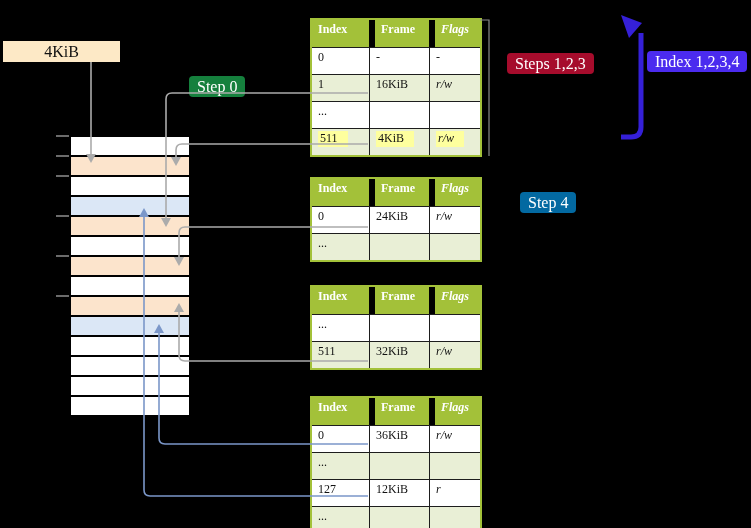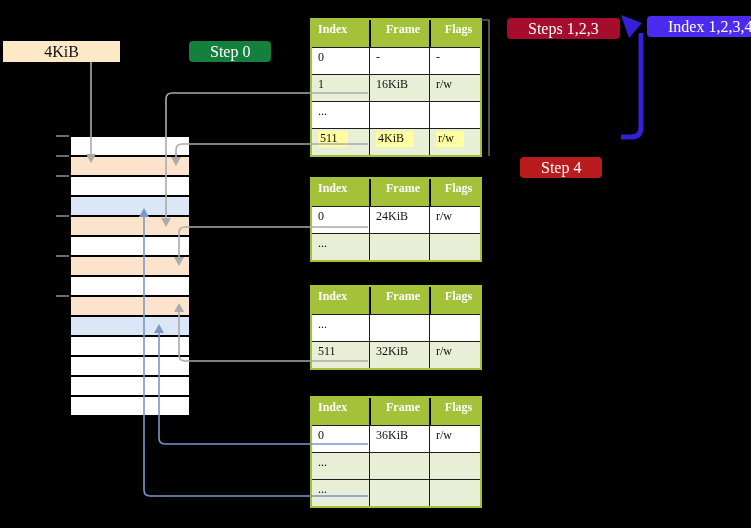--- a/index.html
+++ b/index.html
@@ -20,27 +20,27 @@
   
   .ptable{position:absolute;left:310px;width:172px;box-sizing:border-box;
           border:2px solid #a3c139;background:#fff;}
   .trow{display:flex;height:26px;border-top:1px solid #1d1d1d;}
   .trow.shade{background:#e9efd6;}
   .thead{height:27px;background:#a3c139;border-top:none;}
   .tcell{box-sizing:border-box;font-size:12px;color:#111;
          padding:2px 0 0 6px;overflow:hidden;white-space:nowrap;}
   .c0{width:57px;}
   .c1{width:60px;border-left:1px solid #1d1d1d;}
-  .c2{width:51px;border-left:1px solid #1d1d1d;}
+  .c2{width:51px;border-left:1px solid #1d1d1d;font-style:italic;}
   .thead .tcell{color:#fff;font-weight:bold;padding-top:2px;}
-  .thead .c1,.thead .c2{border-left:2px solid #000000;text-align:center;}
+  .thead .c1,.thead .c2{border-left:6px solid #000000;}
   .hl{background:#feff9e;padding:0 10px 1px 2px;display:inline-block;}
   
   .badge{position:absolute;color:#fff;font-size:16px;line-height:21px;
-         padding:0 21px;border-radius:4px;white-space:nowrap;}
+         padding:0 8px;border-radius:4px;white-space:nowrap;margin-top:35px;}
   
   .overlay{position:absolute;left:0;top:0;z-index:10;pointer-events:none;}
 </style>
 </head>
 <body>
 
 <div class="mlabel">4KiB</div>
 
 <div class="memcol">
     <div class="mem-row" style="background: rgb(255, 255, 255);"></div>
@@ -132,31 +132,36 @@
   <div class="trow">
     <div class="tcell c0">0</div>
     <div class="tcell c1">36KiB</div>
     <div class="tcell c2">r/w</div>
   </div>
   <div class="trow shade">
     <div class="tcell c0">...</div>
     <div class="tcell c1"></div>
     <div class="tcell c2"></div>
   </div>
+  <div class="trow">
+    <div class="tcell c0">127</div>
+    <div class="tcell c1">12KiB</div>
+    <div class="tcell c2">r</div>
+  </div>
   <div class="trow shade">
     <div class="tcell c0">...</div>
     <div class="tcell c1"></div>
     <div class="tcell c2"></div>
   </div>
 </div>
 
 <div class="badge" style="left: 189px; top: 41px; background: #15803d;">Step 0</div>
 <div class="badge" style="left: 507px; top: 18px; background: rgb(166, 12, 44);">Steps 1,2,3</div>
 <div class="badge" style="left: 647px; top: 16px; background: rgb(75, 43, 239);">Index 1,2,3,4</div>
-<div class="badge" style="left: 520px; top: 157px; background: #b91c1c;">Step 4</div>
+<div class="badge" style="left: 520px; top: 157px; background: #0369a1;">Step 4</div>
 
 <svg class="overlay" width="751" height="528" viewBox="0 0 751 528">
 
   <g stroke="#8f8f8f" stroke-width="1.5">
     <line x1="56" y1="136" x2="69" y2="136"></line>
     <line x1="56" y1="156" x2="69" y2="156"></line>
     <line x1="56" y1="176" x2="69" y2="176"></line>
     <line x1="56" y1="216" x2="69" y2="216"></line>
     <line x1="56" y1="256" x2="69" y2="256"></line>
     <line x1="56" y1="296" x2="69" y2="296"></line>

